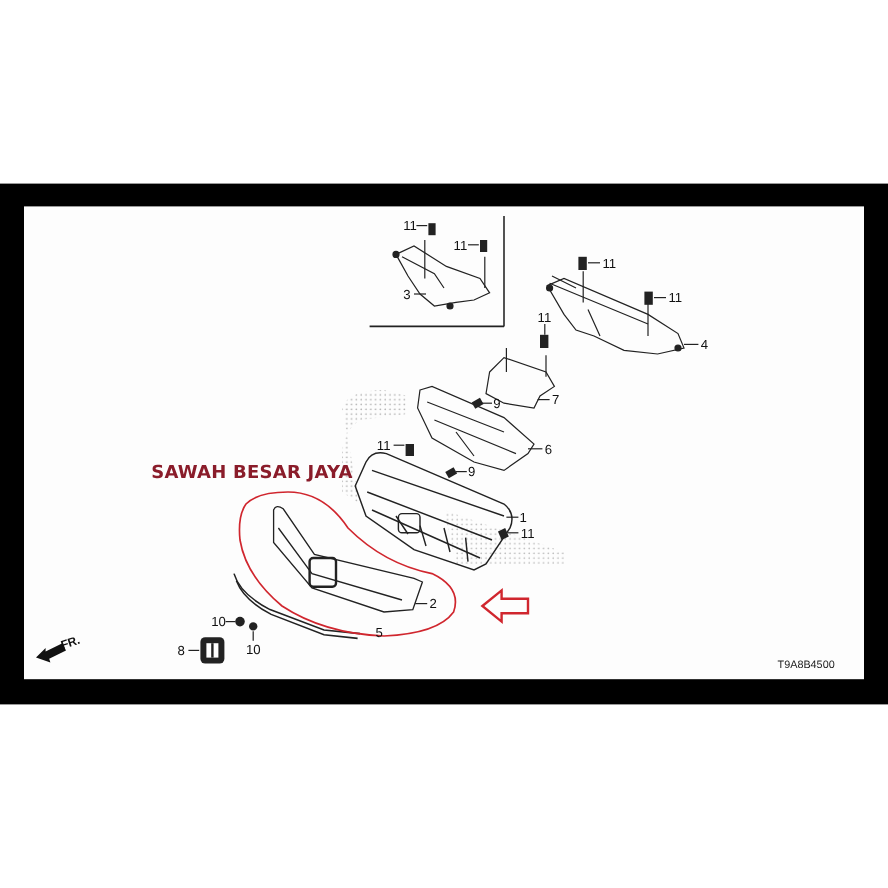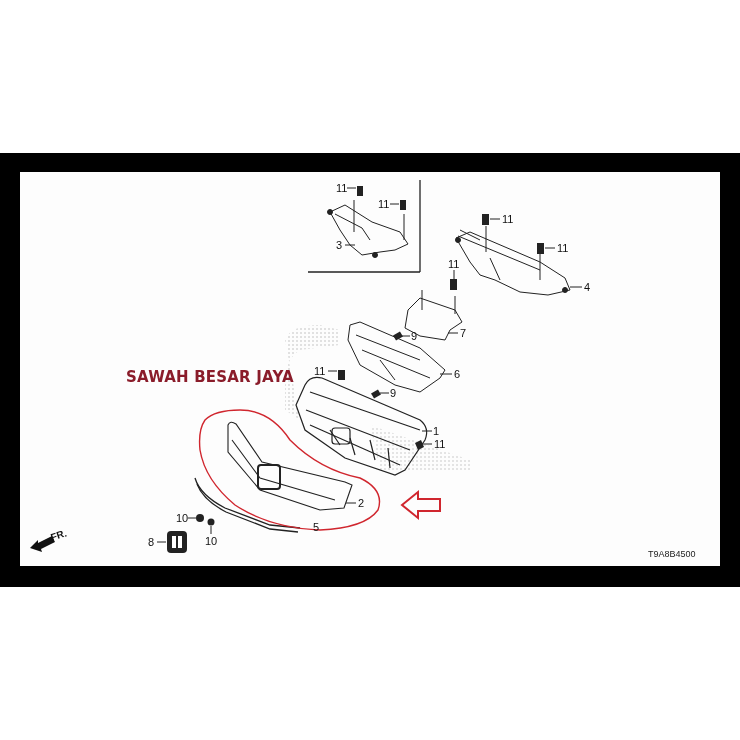--- a/index.html
+++ b/index.html
@@ -1,21 +1,21 @@
 <!DOCTYPE html>
 <html><head>
 <meta charset="utf-8">
 <style>
   html, body { margin:0; padding:0; }
   body { width:740px; height:740px; background:#ffffff; position:relative; overflow:hidden; font-family:"Liberation Sans", sans-serif; }
   .frame { position:absolute; left:0; top:153px; width:740px; height:434px; background:#000; }
   .panel { position:absolute; left:20px; top:172px; width:700px; height:394px; background:#fdfdfd; }
   svg.diagram { position:absolute; left:0; top:0; width:740px; height:740px; }
   .lbl { font-family:"Liberation Sans", sans-serif; font-size:11px; fill:#111; }
-  .watermark { position:absolute; left:126px; top:368px; font-family:"DejaVu Sans", sans-serif; font-weight:bold; font-size:15px; color:#8a1c2a; letter-spacing:0.2px; white-space:nowrap; }
+  .watermark { position:absolute; left:126px; top:384px; font-family:"DejaVu Sans", sans-serif; font-weight:bold; font-size:15px; color:#8a1c2a; letter-spacing:0.2px; white-space:nowrap; }
   .code { font-family:"Liberation Sans", sans-serif; font-size:9px; fill:#222; }
 </style>
 </head>
 <body>
 
 <div class="frame"></div>
 <div class="panel"></div>
 
 <svg class="diagram" viewBox="0 0 740 740">
   <defs>

